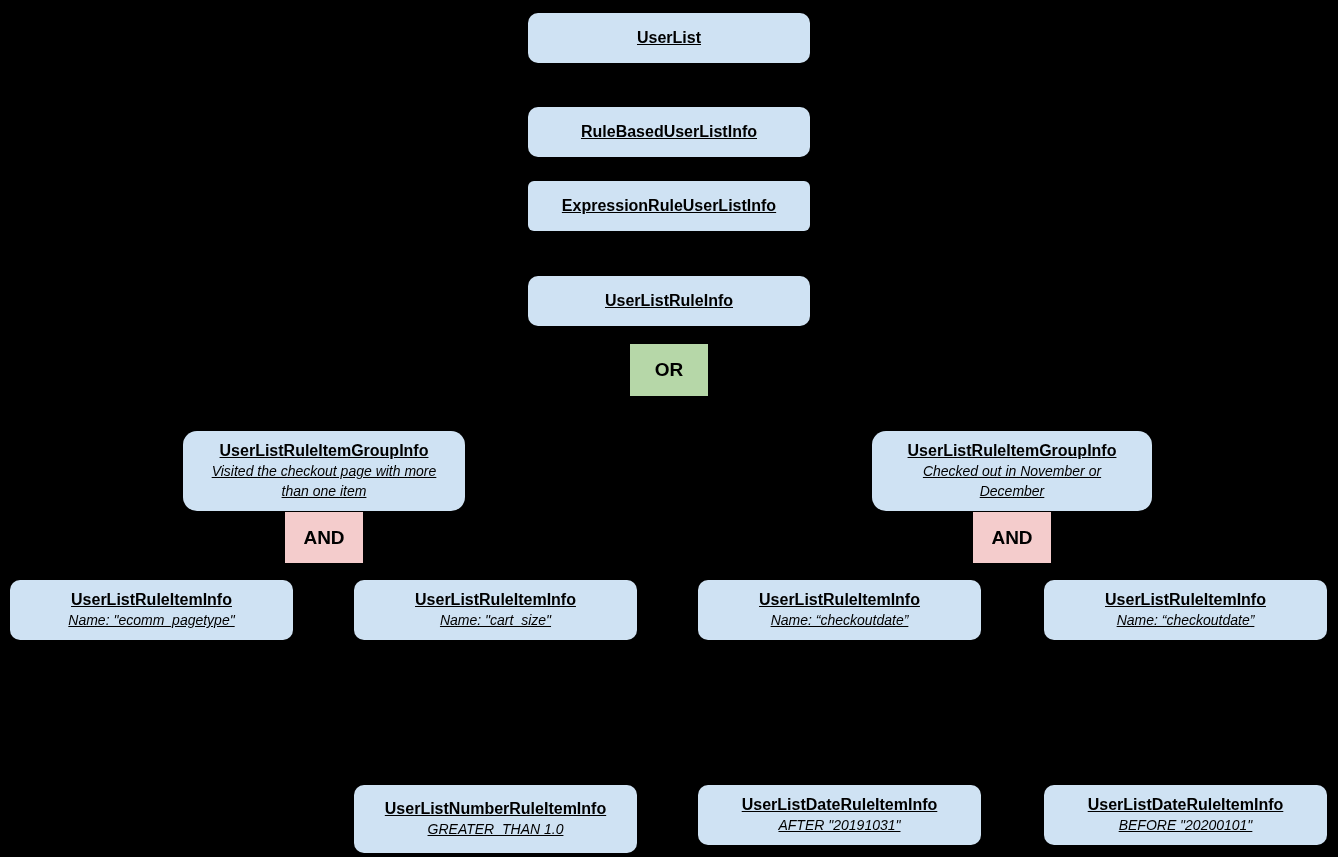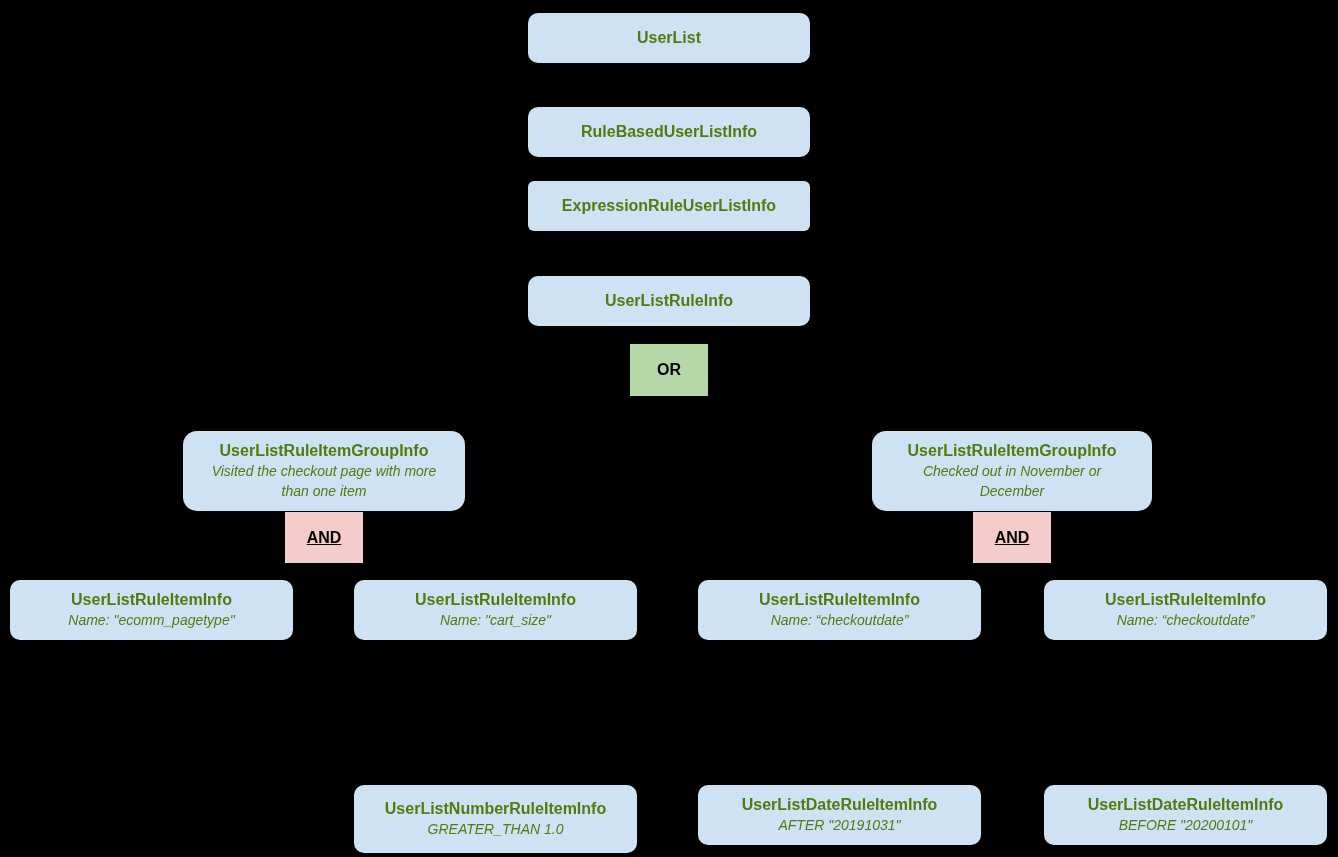--- a/index.html
+++ b/index.html
@@ -11,28 +11,29 @@
   .stage {
     position: relative;
     width: 1338px;
     height: 857px;
     background: #000000;
     overflow: hidden;
   }
   .node {
     position: absolute;
     background: #cfe2f3;
-    color: #4d7c0f;
+    color: #000000;
     display: flex;
     flex-direction: column;
     align-items: center;
     justify-content: center;
     text-align: center;
     box-sizing: border-box;
     padding: 4px 10px;
+    text-decoration: underline;
   }
   .r10 { border-radius: 10px; }
   .r14 { border-radius: 14px; margin-top: 46px; }
   .title {
     font-weight: bold;
     font-size: 16px;
     line-height: 20px;
     white-space: nowrap;
   }
   .detail {
@@ -40,25 +41,25 @@
     font-size: 14px;
     line-height: 20px;
   }
   .group-detail { max-width: 240px; }
   .op {
     position: absolute;
     display: flex;
     align-items: center;
     justify-content: center;
     font-weight: bold;
-    font-size: 16px;
+    font-size: 19px;
     color: #000000;
   }
   .op-or  { background: #b6d7a8; }
-  .op-and { background: #f4cccc; text-decoration: underline; }
+  .op-and { background: #f4cccc; }
   .notch {
     position: absolute;
     background: #000000;
   }
   .notch-left  { clip-path: polygon(0 0, 100% 15%, 88% 100%, 18% 55%); }
   .notch-right { clip-path: polygon(0 100%, 18% 0, 100% 12%, 45% 68%); }
 
   
   .chain { left: 528px; width: 282px; height: 50px; }
 </style>

